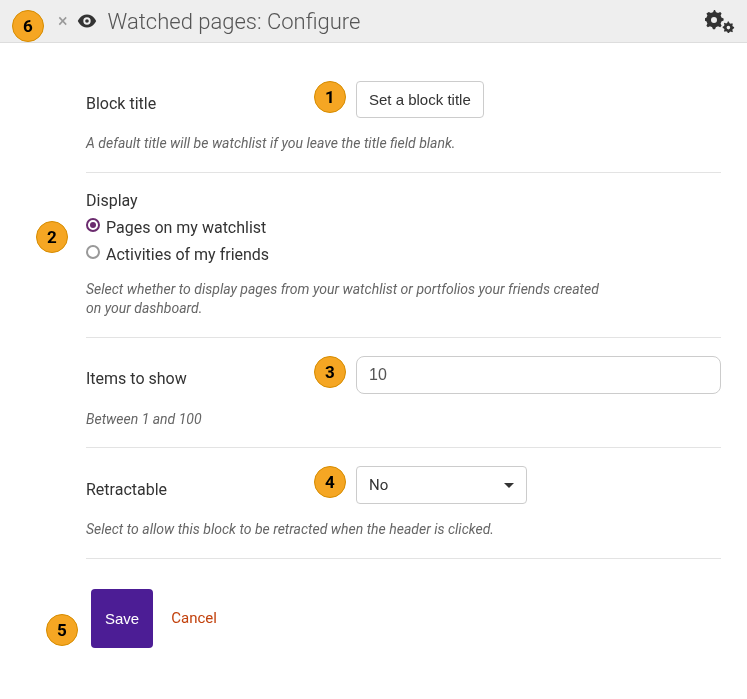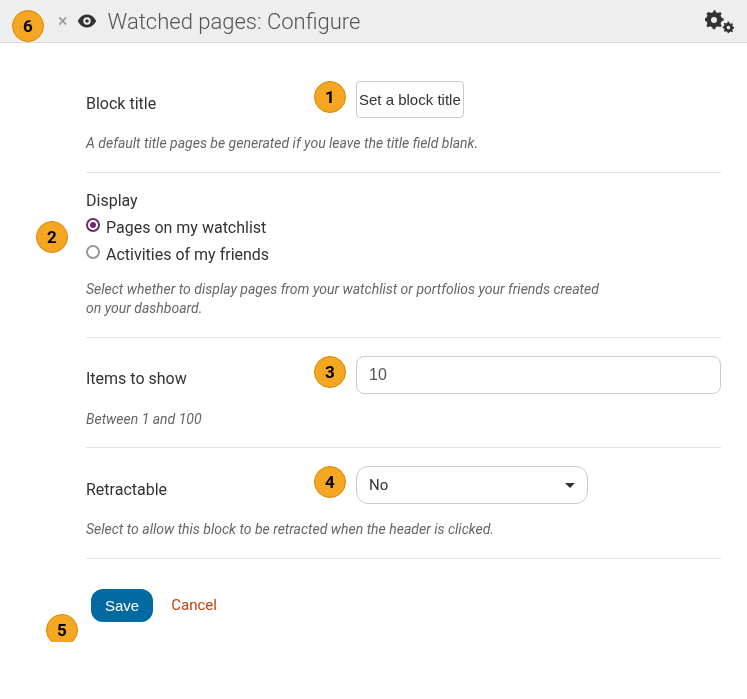--- a/index.html
+++ b/index.html
@@ -51,21 +51,21 @@
       width: 270px;
       padding-top: 8px;
       color: #333;
       font-size: 16px;
     }
     .input-col { flex: 1; }
     .btn-outline {
       background: #fff;
       border: 1px solid #ccc;
       border-radius: 4px;
-      padding: 9px 2px;
+      padding: 9px 12px;
       font-size: 15px;
       color: #333;
       cursor: pointer;
     }
     .help-text {
       font-style: italic;
       color: #666;
       font-size: 14px;
       margin-top: 16px;
       line-height: 1.4;
@@ -106,24 +106,24 @@
     .radio-label { font-size: 16px; color: #333; }
     .text-input {
       width: 100%;
       padding: 9px 12px;
       border: 1px solid #ccc;
       border-radius: 8px;
       font-size: 16px;
       color: #555;
     }
     .select-box {
-      width: 232px;
+      width: 171px;
       padding: 9px 12px;
       border: 1px solid #ccc;
-      border-radius: 12px;
+      border-radius: 4px;
       font-size: 15px;
       color: #333;
       display: flex;
       align-items: center;
       justify-content: space-between;
       cursor: pointer;
     }
     .caret {
       width: 0; height: 0;
       border-left: 5px solid transparent;
@@ -131,25 +131,25 @@
       border-top: 5px solid #333;
     }
     .actions {
       display: flex;
       align-items: center;
       gap: 18px;
       margin-top: 30px;
       padding-left: 5px;
     }
     .btn-save {
-      background: #0369a1;
+      background: #4c1d95;
       color: #fff;
       border: none;
-      border-radius: 12px;
-      padding: 8px 14px;
+      border-radius: 4px;
+      padding: 21px 14px;
       font-size: 15px;
       cursor: pointer;
     }
     .link-cancel {
       color: #c2410c;
       font-size: 15px;
       cursor: pointer;
     }
     .callout {
       position: absolute;
@@ -195,21 +195,21 @@
   <div class="content">
 
     <div class="section">
       <div class="callout" style="top:18px; left:228px;">1</div>
       <div class="form-row">
         <div class="label-col">Block title</div>
         <div class="input-col">
           <button class="btn-outline">Set a block title</button>
         </div>
       </div>
-      <div class="help-text">A default title pages be generated if you leave the title field blank.</div>
+      <div class="help-text">A default title will be watchlist if you leave the title field blank.</div>
       <hr class="divider">
     </div>
 
     <div class="section display-section">
       <div class="callout" style="top:48px; left:-50px;">2</div>
       <div style="padding-top:18px;">
         <div class="label-col" style="padding-top:0;">Display</div>
         <div class="radio-group">
           <div class="radio-item">
             <span class="radio-dot selected"></span>

